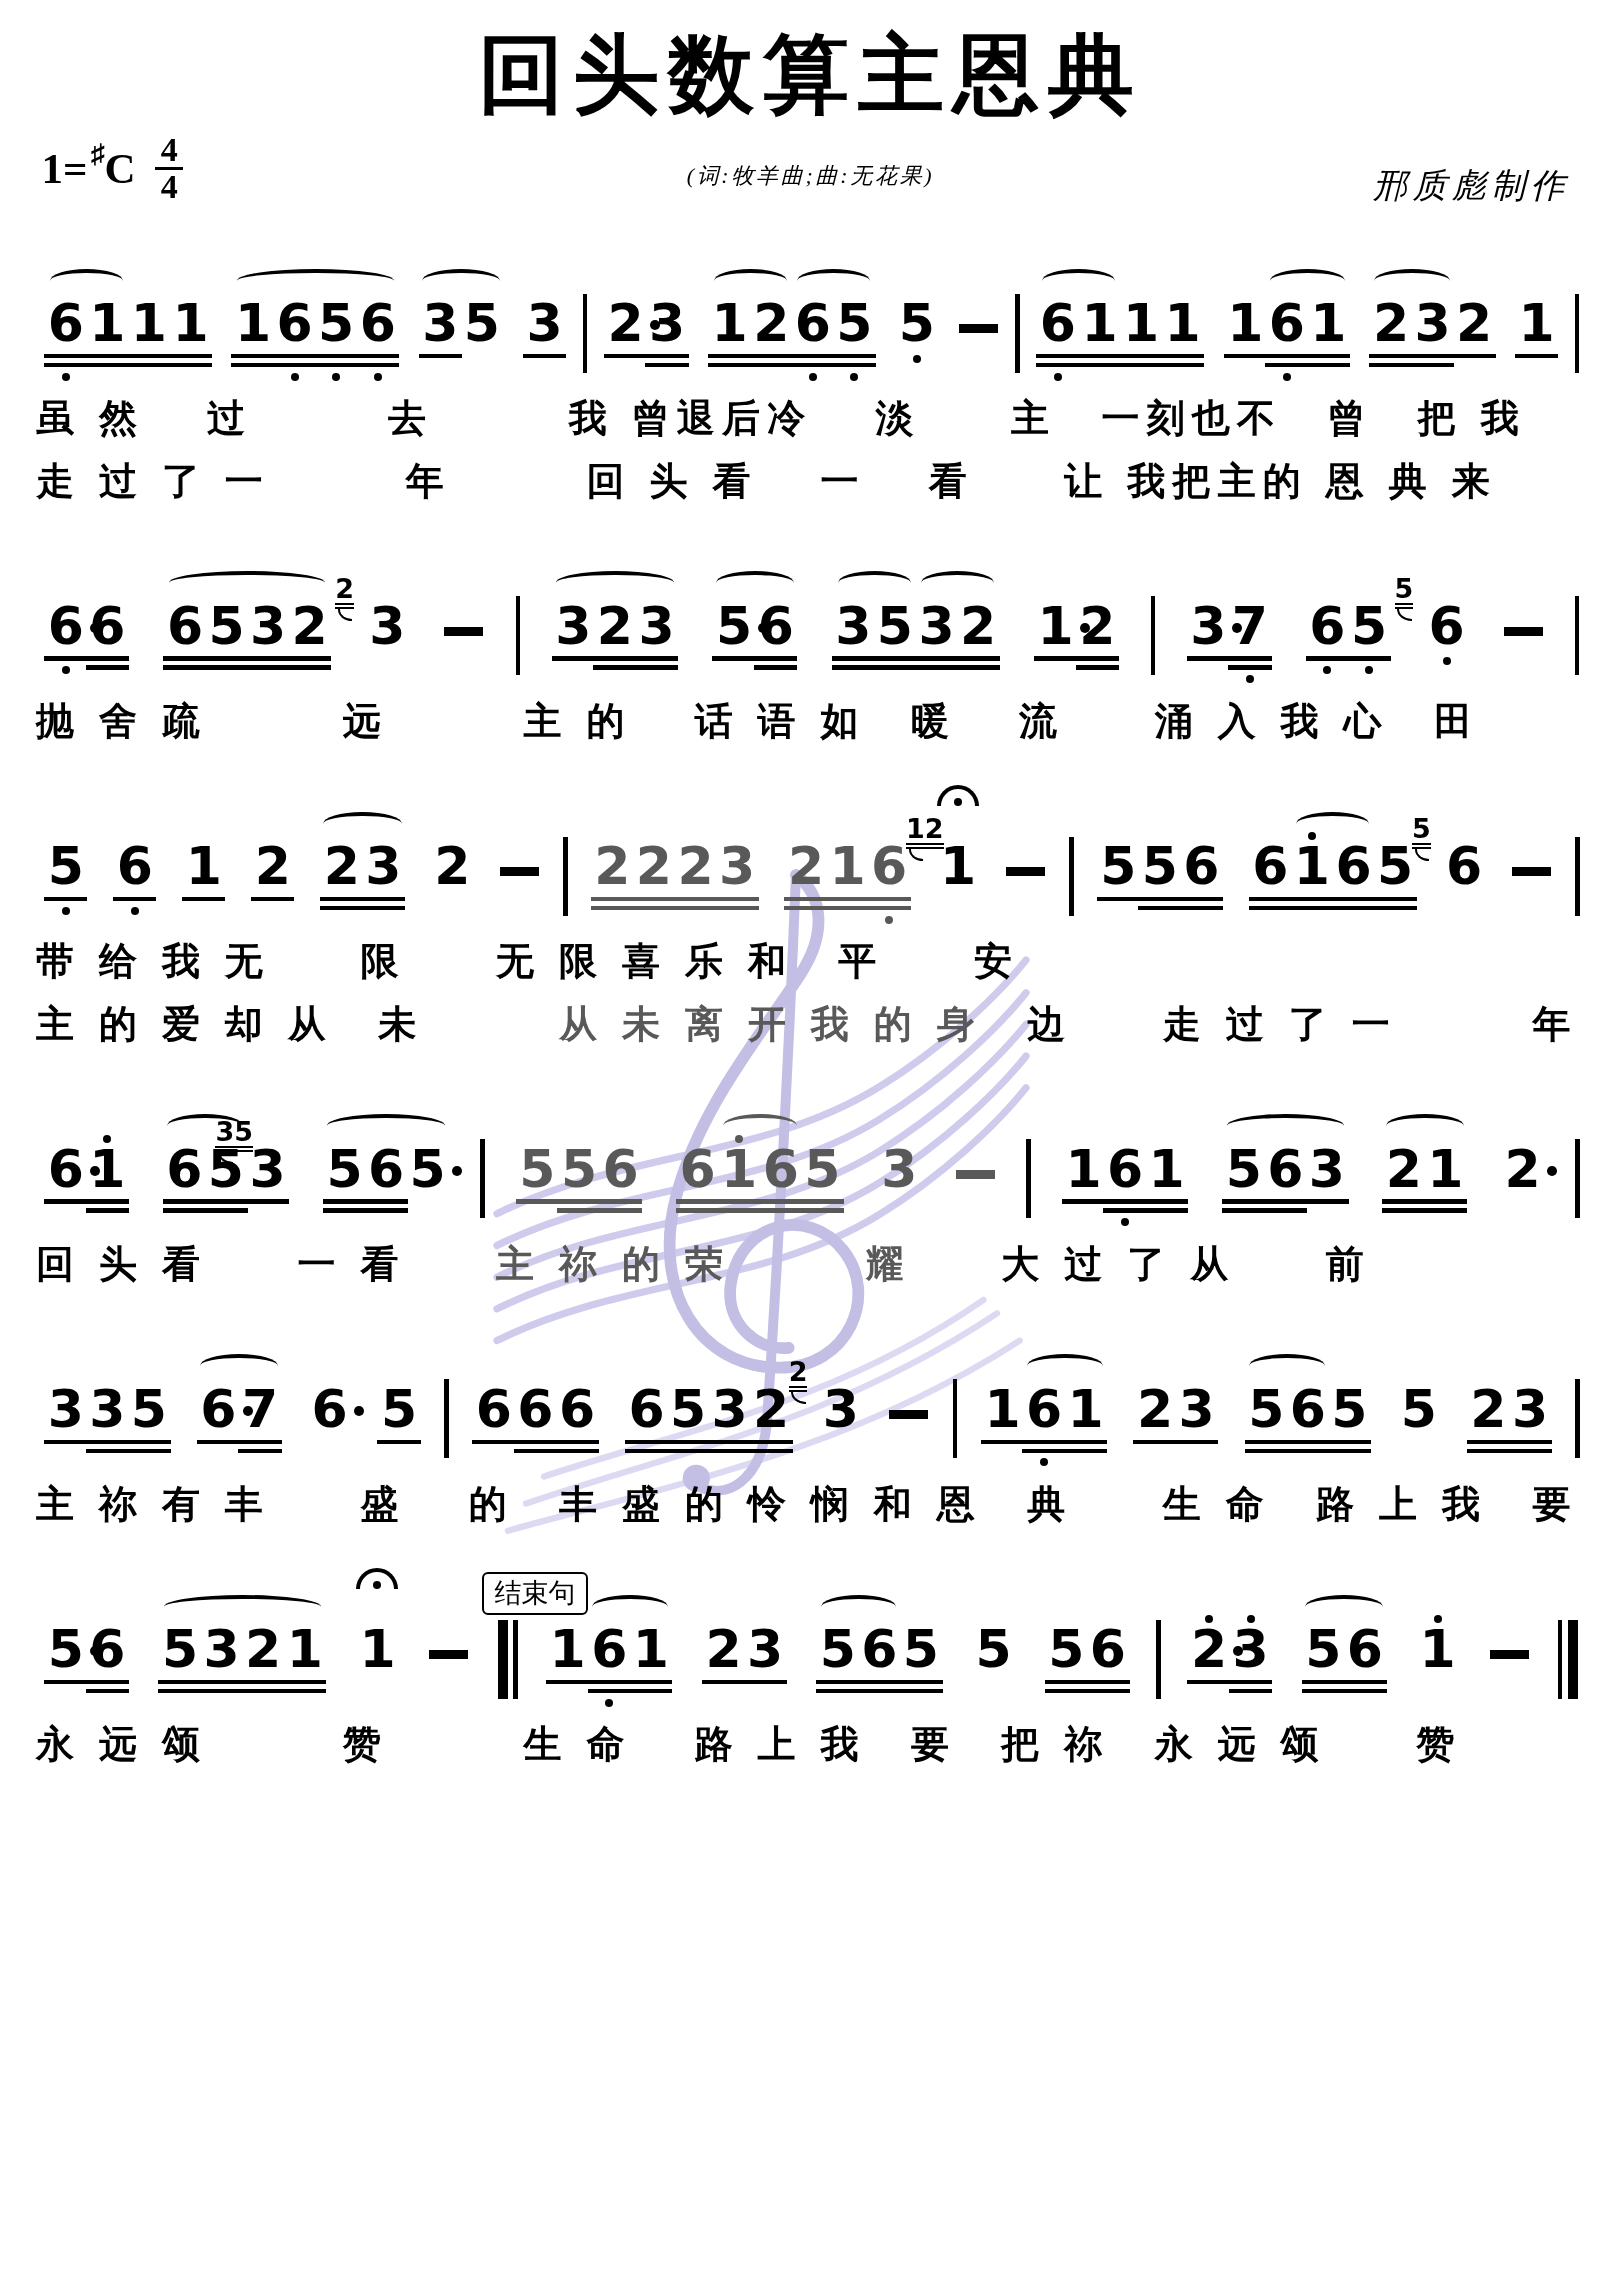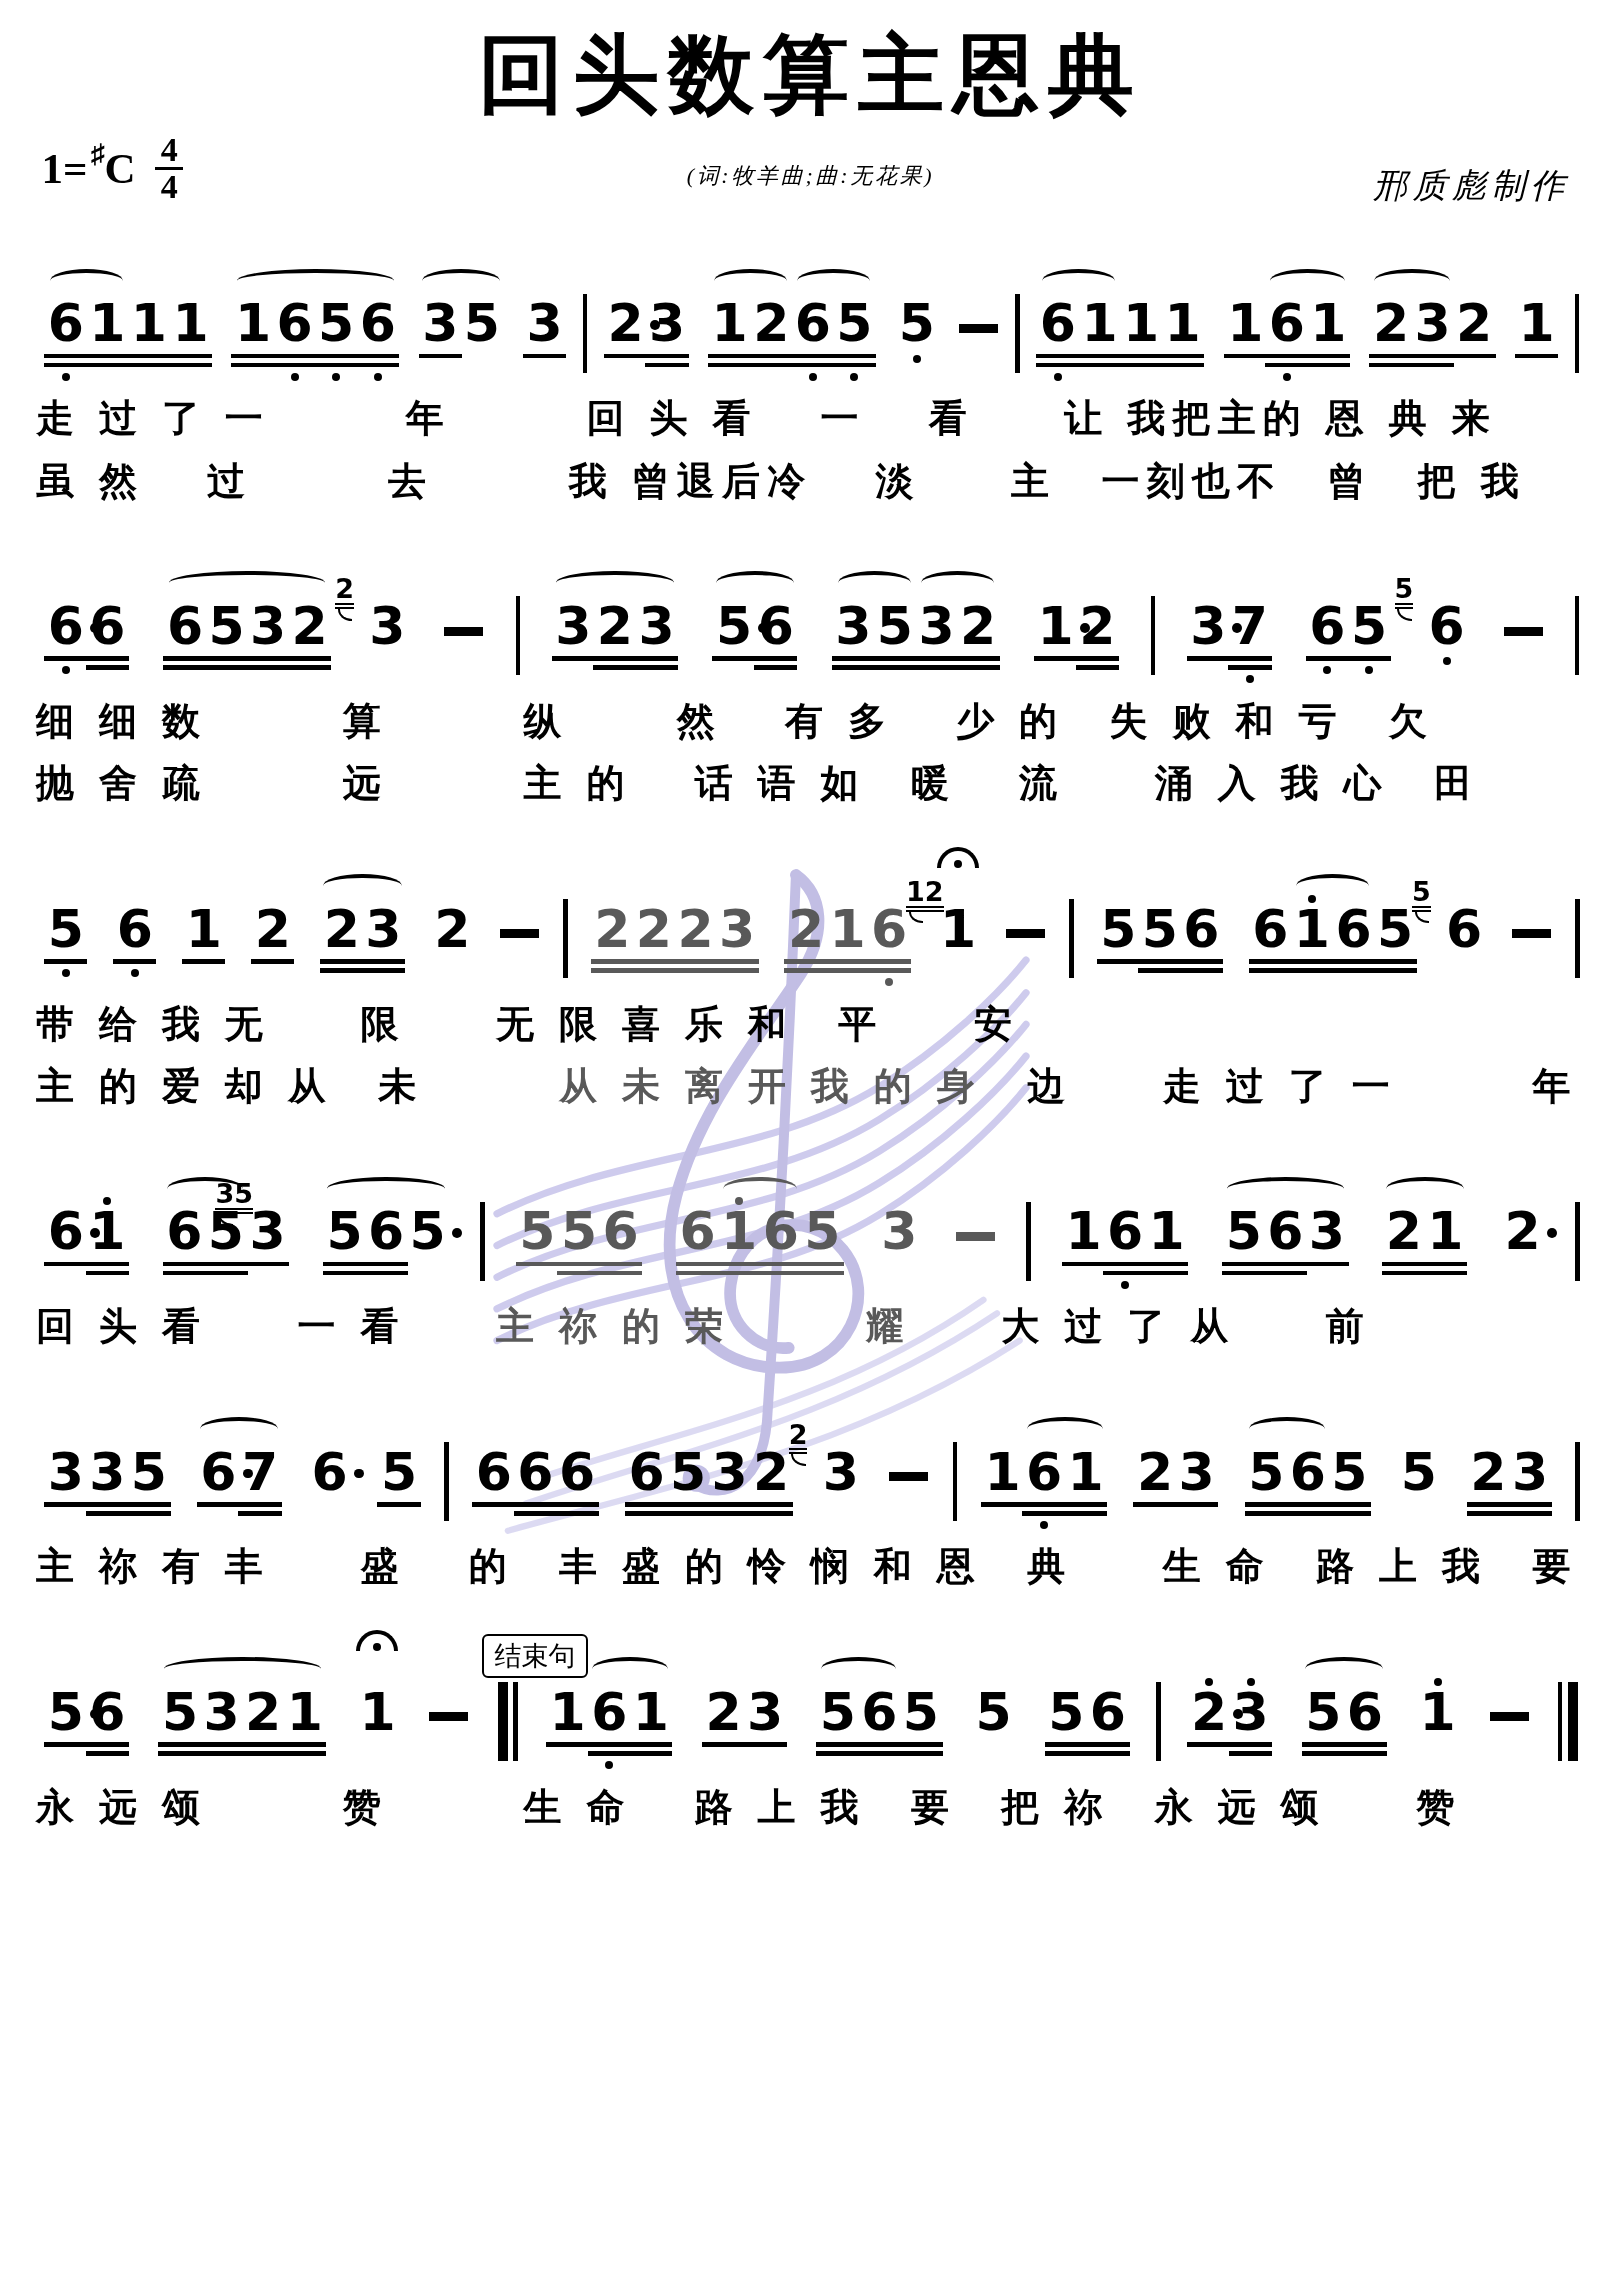--- a/index.html
+++ b/index.html
@@ -321,22 +321,22 @@
           </div>
           <div class="grp">
             <div class="note">
               <div class="hiz"></div>
               <div class="dg">1</div>
               <div class="ul"></div>
             </div>
           </div>
           <div class="bar"></div>
         </div>
+        <div class="lyr"><span>虽 然　 过　　　去　　　我 曾退后冷　 淡　　主　一刻也不　曾　把 我</span></div>
         <div class="lyr"><span>走 过 了 一　　　年　　　回 头 看　 一　 看　　让 我把主的 恩 典 来</span></div>
-        <div class="lyr"><span>虽 然　 过　　　去　　　我 曾退后冷　 淡　　主　一刻也不　曾　把 我</span></div>
       </section>
       <section class="system">
         <div class="sysnotes">
           <div class="grp">
             <div class="note">
               <div class="hiz"></div>
               <div class="dg">6<span class="adot"></span></div>
               <div class="ul"></div>
               <div class="loz">
                 <span class="mdot"></span>
@@ -507,21 +507,20 @@
               <div class="hiz"></div>
               <div class="dg">6</div>
               <div class="loz">
                 <span class="mdot"></span>
               </div>
             </div>
           </div>
           <div class="dash"></div>
           <div class="bar"></div>
         </div>
-        <div class="lyr"><span>细 细 数　　　算　　　纵　　 然　 有 多　 少 的　失 败 和 亏　欠</span></div>
         <div class="lyr"><span>抛 舍 疏　　　远　　　主 的　 话 语 如　暖　 流　　涌 入 我 心　田</span></div>
       </section>
       <section class="system">
         <div class="sysnotes">
           <div class="grp">
             <div class="note">
               <div class="hiz"></div>
               <div class="dg">5</div>
               <div class="ul"></div>
               <div class="loz">

